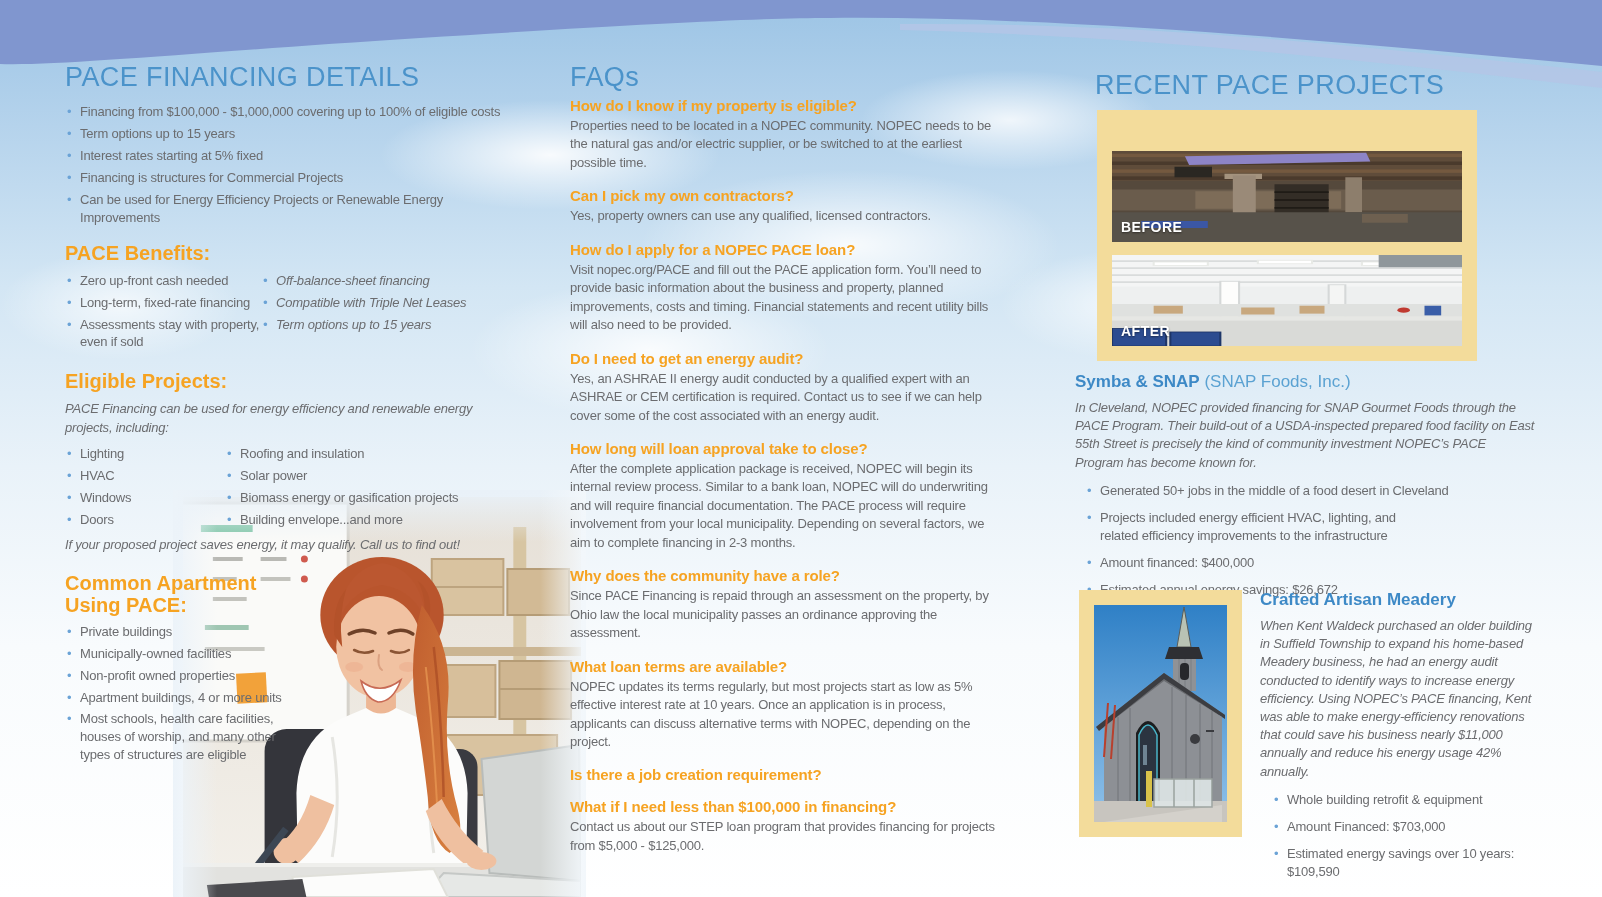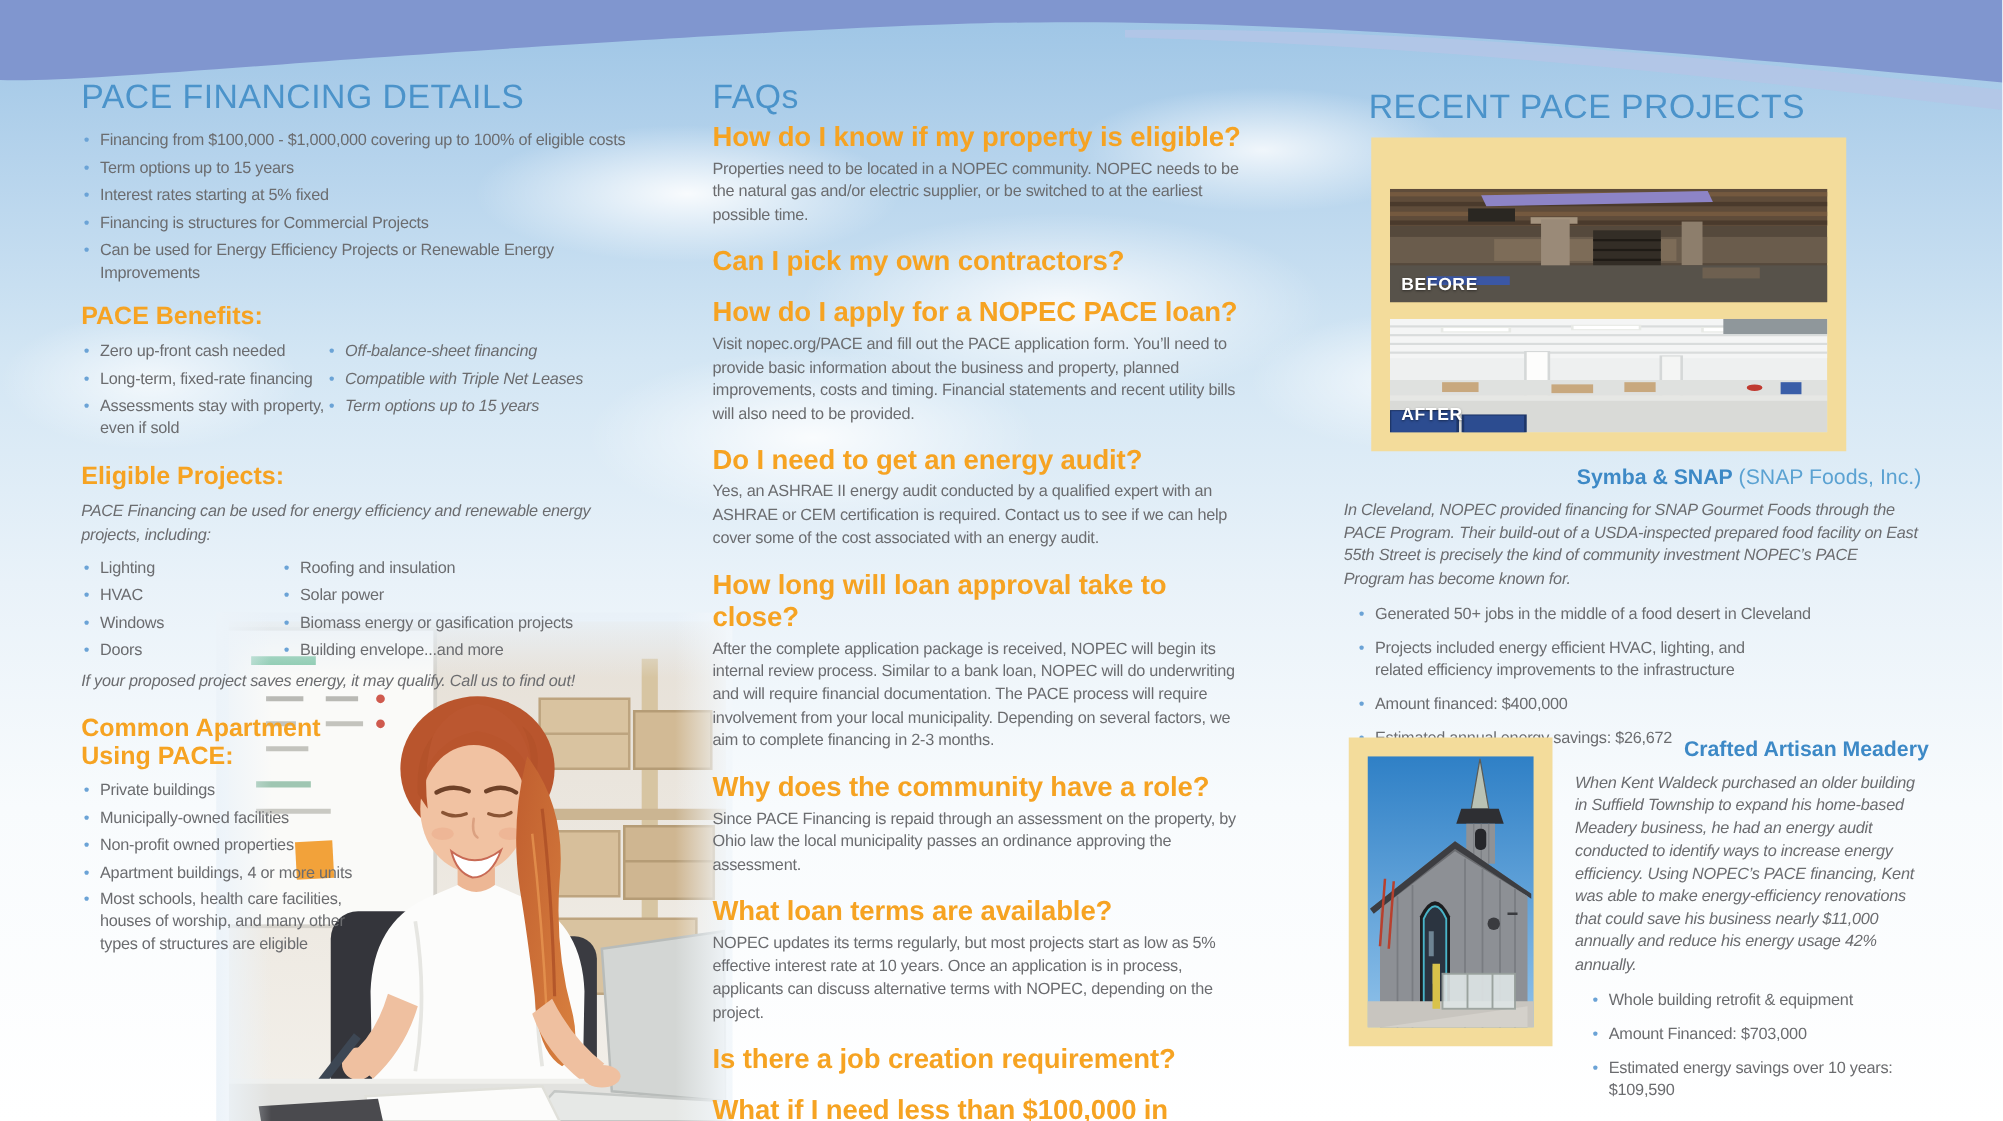--- a/index.html
+++ b/index.html
@@ -28,37 +28,37 @@
   ul.blist { list-style:none; }
   ul.blist li { position:relative; padding-left:15px; margin-bottom:4px;
     font-size:13px; color:#6b6c6f; line-height:1.38; letter-spacing:-0.2px; }
   ul.blist li::before { content:"•"; position:absolute; left:2px; top:0; color:#6ba3d6; font-size:13px; }
 
   .two-col { display:flex; }
   .two-col .c1 { width:196px; }
   .two-col .c2 { width:236px;font-style:italic; }
 
   
-  .faq-q { font-size:22px; font-weight:700; color:#f6a322; margin:15px 0 3px 0; letter-spacing:-0.1px; }
+  .faq-q { font-size:15px; font-weight:700; color:#f6a322; margin:15px 0 3px 0; letter-spacing:-0.1px; }
   .faq-a { font-size:13px; color:#6b6c6f; line-height:1.42; letter-spacing:-0.2px; }
 
   
   .photo-panel {
     position:absolute; left:22px; top:40px; width:380px; height:251px;
     background:#f3dc9b; padding:15px; display:grid;
     grid-template-columns:1fr; grid-template-rows:1fr 1fr; gap:13px; z-index:4;
   }
   .ba-photo { position:relative; overflow:hidden; }
   .ba-photo svg { display:block; width:100%; height:100%; }
   .ba-label {
     position:absolute; left:9px; bottom:7px; color:#ffffff; font-size:14px;
     font-weight:700; letter-spacing:.5px; text-shadow:0 1px 2px rgba(0,0,0,.45);
   }
   .symba { position:absolute; left:0; top:302px; width:462px; }
-  .proj-h { font-size:17px; font-weight:700; color:#3d89c6; margin-bottom:7px;text-align:right; }
+  .proj-h { font-size:17px; font-weight:700; color:#3d89c6; margin-bottom:7px; }
   .proj-h .lite { font-weight:400; color:#5ba2d2; }
   ul.blist.spaced li { margin-bottom:9px; }
   .meadery-wrap { position:absolute; left:4px; top:520px; width:464px; display:flex; }
   .meadery-panel { width:163px; height:247px; background:#f3dc9b; padding:15px; flex:none; }
   .meadery-panel svg { display:block; width:133px; height:217px; }
   .meadery-text { margin-left:18px; width:292px; }
 
   
   .woman-photo { position:absolute; left:183px; top:497px; width:398px; height:400px; z-index:2; }
   .woman-photo svg { display:block; width:100%; height:100%; }
@@ -233,20 +233,21 @@
     </ul>
   </div>
 
   <div class="col col-mid">
     <h1 class="sec-title" style="margin-bottom:0;">FAQs</h1>
 
     <div class="faq-q" style="margin-top:4px;">How do I know if my property is eligible?</div>
     <p class="faq-a">Properties need to be located in a NOPEC community. NOPEC needs to be the natural gas and/or electric supplier, or be switched to at the earliest possible time.</p>
 
     <div class="faq-q">Can I pick my own contractors?</div>
+    <p class="faq-a">Yes, property owners can use any qualified, licensed contractors.</p>
 
     <div class="faq-q">How do I apply for a NOPEC PACE loan?</div>
     <p class="faq-a">Visit nopec.org/PACE and fill out the PACE application form. You’ll need to provide basic information about the business and property, planned improvements, costs and timing. Financial statements and recent utility bills will also need to be provided.</p>
 
     <div class="faq-q">Do I need to get an energy audit?</div>
     <p class="faq-a">Yes, an ASHRAE II energy audit conducted by a qualified expert with an ASHRAE or CEM certification is required. Contact us to see if we can help cover some of the cost associated with an energy audit.</p>
 
     <div class="faq-q">How long will loan approval take to close?</div>
     <p class="faq-a">After the complete application package is received, NOPEC will begin its internal review process. Similar to a bank loan, NOPEC will do underwriting and will require financial documentation. The PACE process will require involvement from your local municipality. Depending on several factors, we aim to complete financing in 2-3 months.</p>
 

